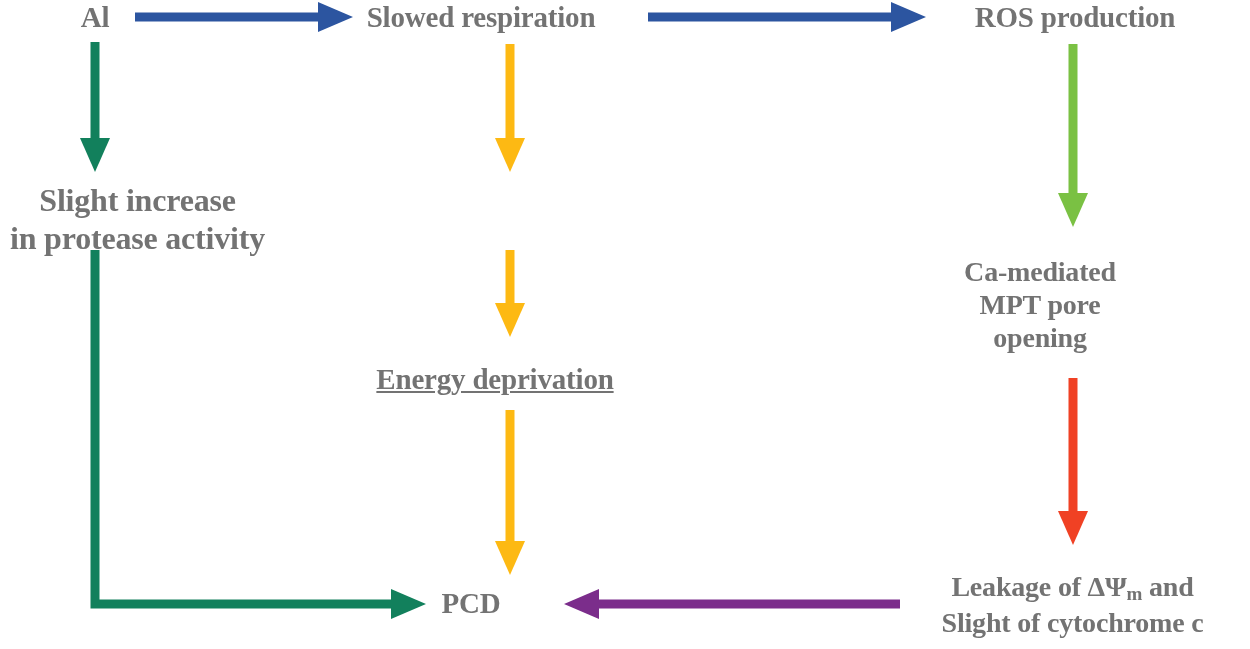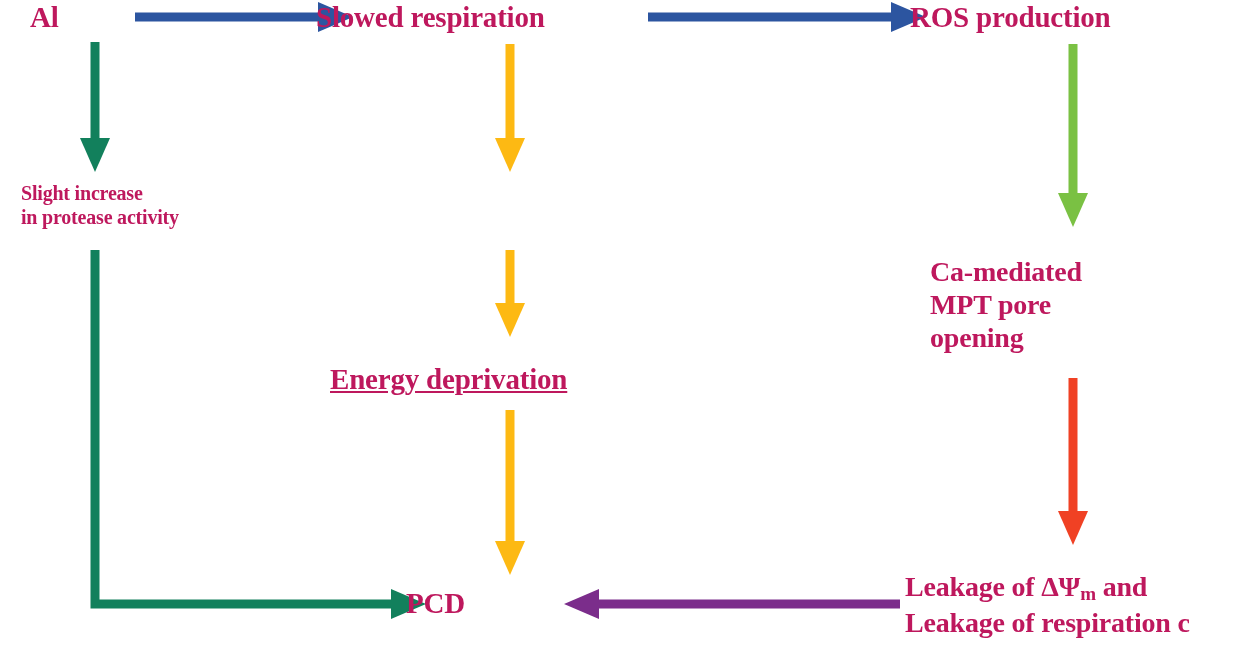--- a/index.html
+++ b/index.html
@@ -11,29 +11,30 @@
     position: relative;
     width: 1250px;
     height: 649px;
     background: #ffffff;
     font-family: "Liberation Serif", "DejaVu Serif", serif;
     overflow: hidden;
   }
   .node {
     position: absolute;
     font-weight: bold;
-    color: #be185d;
+    color: #737373;
+    text-align: center;
     line-height: 1.18;
     white-space: pre-line;
     letter-spacing: -0.2px;
   }
   .node-al       { left: 30px;  top: 0px;   width: 130px; font-size: 29px; }
   .node-slowed   { left: 316px; top: 0px;   width: 330px; font-size: 29px; }
   .node-ros      { left: 910px; top: 0px;   width: 330px; font-size: 29px; }
-  .node-protease { left: 21px;   top: 182px; width: 275px; font-size: 20px; }
+  .node-protease { left: 0;   top: 182px; width: 275px; font-size: 32px; }
   .node-atp      { left: 330px; top: 200px; width: 330px; font-size: 29px; }
   .node-energy   { left: 330px; top: 362px; width: 330px; font-size: 29px; text-decoration: underline; }
   .node-ca       { left: 930px; top: 255px; width: 220px; font-size: 28px; }
   .node-pcd      { left: 406px; top: 586px; width: 130px; font-size: 29px; }
   .node-collapse { left: 905px; top: 570px; width: 335px; font-size: 28px; }
 
   svg.arrows {
     position: absolute;
     left: 0;
     top: 0;
@@ -104,15 +105,15 @@
   <div class="node node-slowed">Slowed respiration</div>
   <div class="node node-ros">ROS production</div>
   <div class="node node-protease">Slight increase
 in protease activity</div>
   <div class="node node-energy">Energy deprivation</div>
   <div class="node node-ca">Ca-mediated
 MPT pore
 opening</div>
   <div class="node node-pcd">PCD</div>
 
-  <div class="node node-collapse"><span>Leakage of ΔΨ</span><span class="sub">m</span><span> and</span><br><span>Leakage of respiration c</span></div>
+  <div class="node node-collapse"><span>Leakage of ΔΨ</span><span class="sub">m</span><span> and</span><br><span>Slight of cytochrome c</span></div>
 
 </div>
 
 </body></html>

